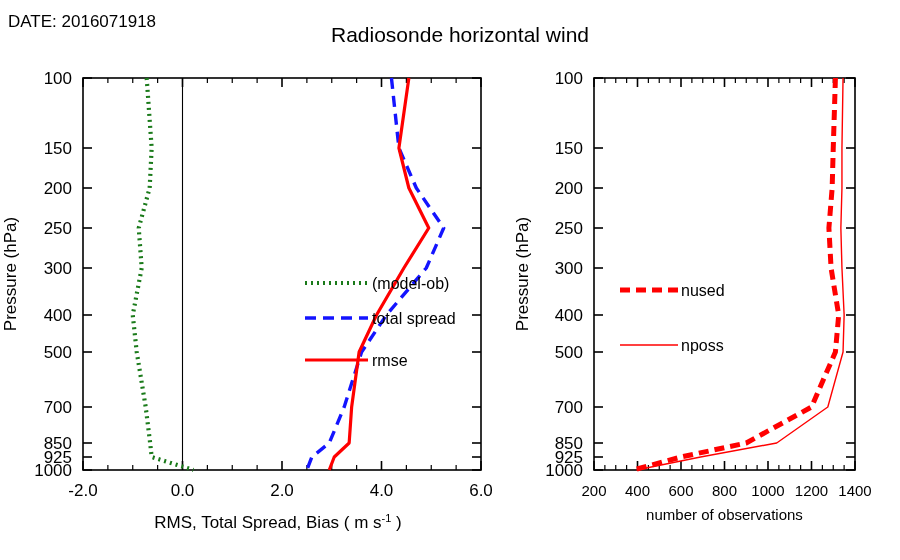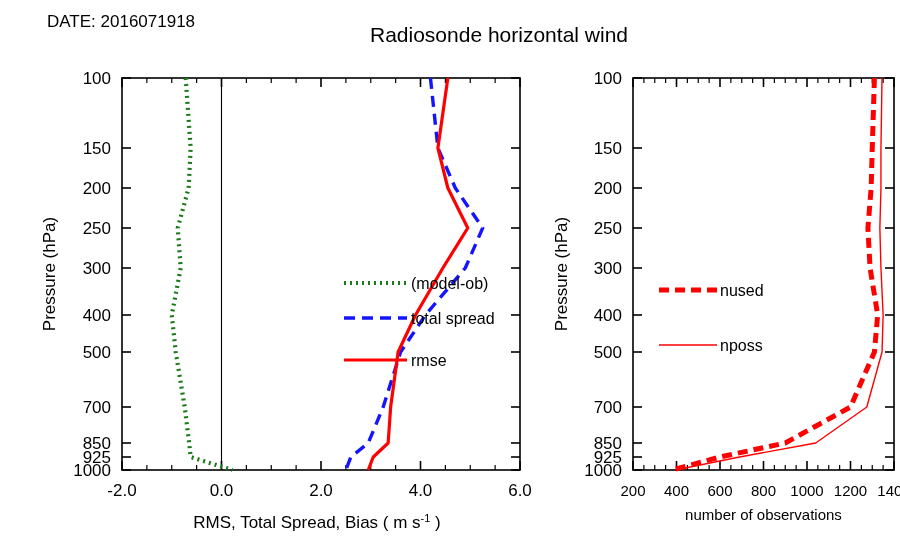--- a/index.html
+++ b/index.html
@@ -1,18 +1,18 @@
 <!DOCTYPE html>
 <html><head>
 <meta charset="utf-8">
 <style>
   html,body{margin:0;padding:0;background:#ffffff;}
   body{width:900px;height:560px;overflow:hidden;
        font-family:"Liberation Sans",sans-serif;color:#000;}
-  #stage{position:relative;width:836px;height:560px;background:#fff;margin-left:39px;}
+  #stage{position:relative;width:836px;height:560px;background:#fff;}
   svg{display:block;}
   text{font-family:"Liberation Sans",sans-serif;fill:#000;}
   .tick-lbl{font-size:17px;}
   .axis-lbl{font-size:17px;}
   .title{font-size:21px;}
   .date{font-size:17px;}
   .legend-lbl{font-size:16px;}
   .xsmall{font-size:15px;}
 </style>
 </head>

